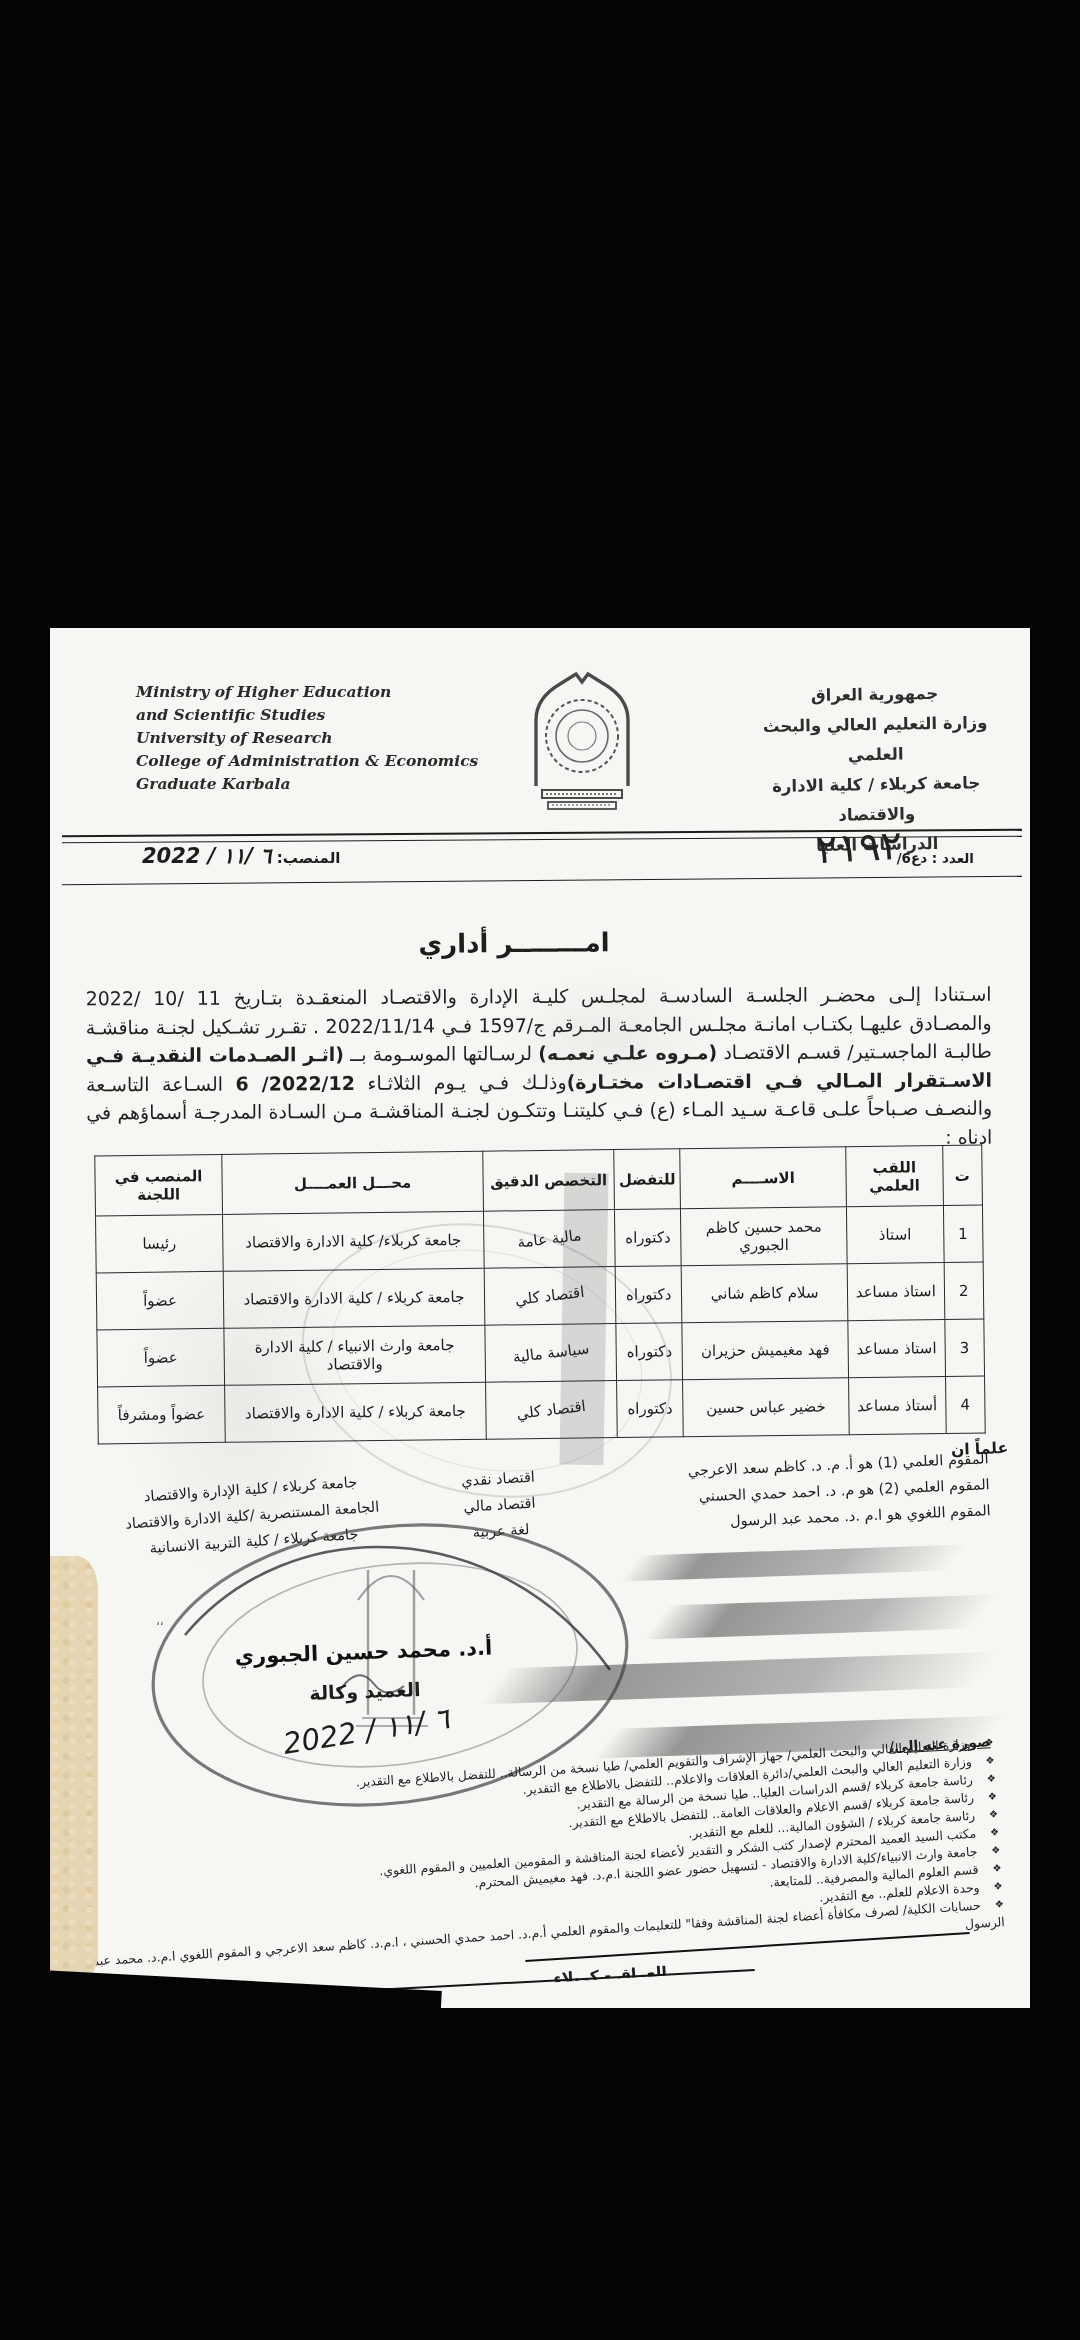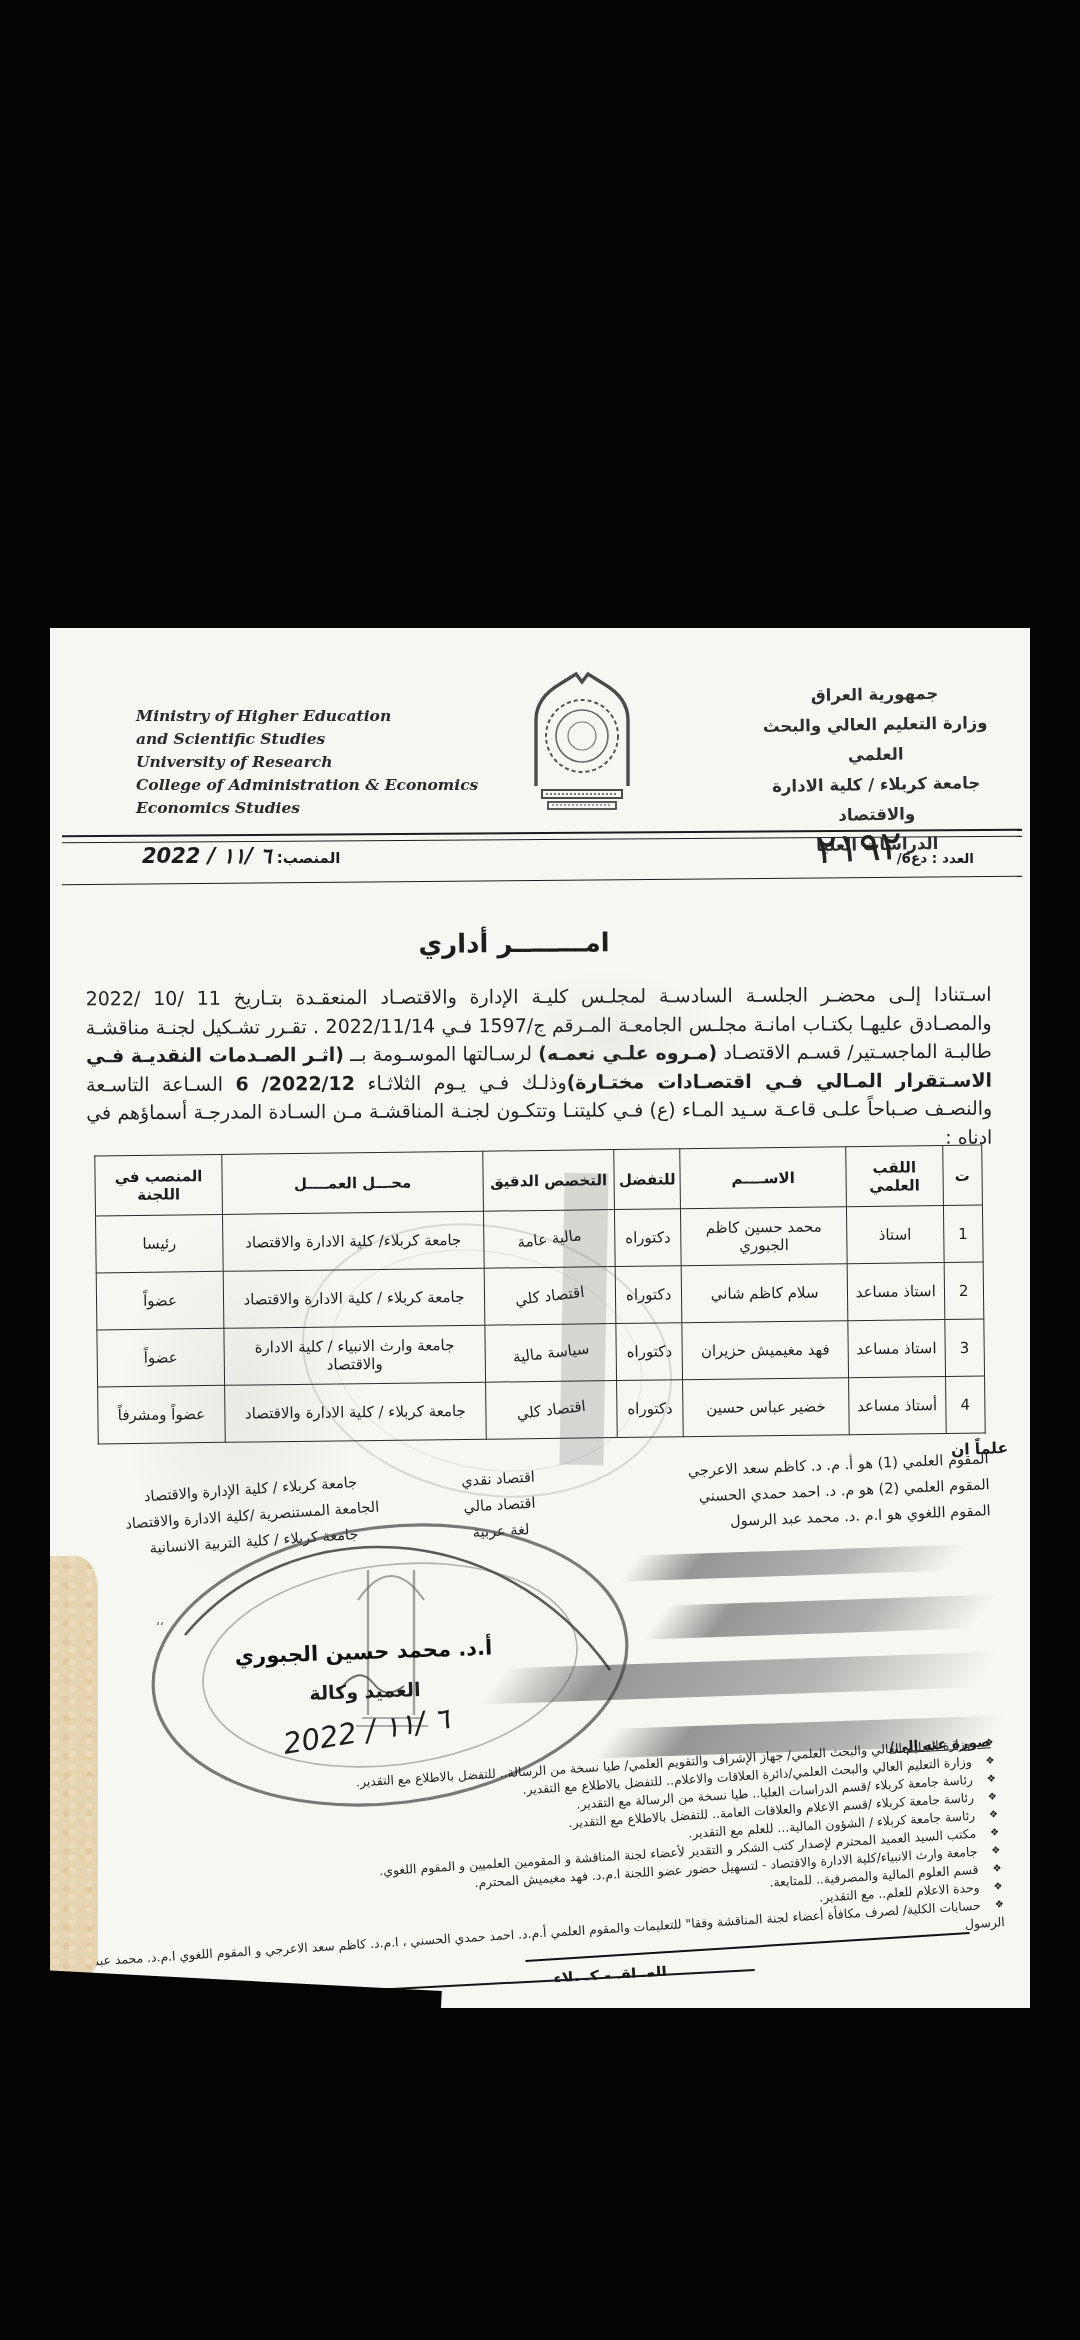--- a/index.html
+++ b/index.html
@@ -4,21 +4,21 @@
 <style>
   html,body{margin:0;padding:0;}
   body{width:1080px;height:2340px;background:#040404;position:relative;overflow:hidden;
        font-family:"DejaVu Sans",sans-serif;}
   .page{position:absolute;left:50px;top:628px;width:980px;height:1380px;
         background:linear-gradient(160deg,#f8f8f5 0%,#f3f3ef 55%,#ededе8 100%);
         background-color:#f6f6f2;overflow:hidden;direction:rtl;color:#1d1d1d;}
   
   .lh-en{position:absolute;left:86px;top:52px;width:420px;direction:ltr;text-align:left;
          font-family:"DejaVu Serif",serif;font-style:italic;font-weight:bold;
-         font-size:15.5px;line-height:23px;color:#2a2a2a;margin-top:24px;}
+         font-size:15.5px;line-height:23px;color:#2a2a2a;}
   .emblem{position:absolute;left:474px;top:40px;width:116px;height:152px;}
   .lh-ar{position:absolute;left:700px;top:52px;width:252px;text-align:center;
          font-weight:bold;font-size:16.5px;line-height:30px;color:#2e2e2e;
          transform:rotate(-1deg);}
   .rule-top{position:absolute;left:12px;right:8px;top:204px;height:5px;
             border-top:2px solid #1c1c1c;border-bottom:1.4px solid #1c1c1c;transform:rotate(-0.4deg);}
   .rule-mid{position:absolute;left:12px;right:8px;top:252px;border-top:1.6px solid #1c1c1c;transform:rotate(-0.5deg);}
   .ref-number-label{position:absolute;right:56px;top:222px;font-size:13.5px;font-weight:bold;}
   .ref-number-value{position:absolute;right:128px;top:196px;font-size:40px;
                     transform:rotate(-3deg);letter-spacing:4px;color:#222;}
@@ -92,21 +92,21 @@
 </head>
 <body>
 
 <div class="page">
 
   <div class="lh-en">
       <div class="lh-en-line">Ministry of Higher Education</div>
       <div class="lh-en-line">and Scientific Studies</div>
       <div class="lh-en-line">University of Research</div>
       <div class="lh-en-line">College of Administration &amp; Economics</div>
-      <div class="lh-en-line">Economics Studies</div>
+      <div class="lh-en-line">Graduate Karbala</div>
     </div>
 
   <div class="emblem">
     <svg width="116" height="152" viewBox="0 0 116 152">
       <path d="M12 118 L12 52 Q12 30 36 16 L52 6 L58 14 L64 6 L80 16 Q104 30 104 52 L104 118" fill="none" stroke="#4a4a4a" stroke-width="3.4"></path>
       <circle cx="58" cy="68" r="36" fill="none" stroke="#555" stroke-width="2" stroke-dasharray="4 3"></circle>
       <circle cx="58" cy="68" r="26" fill="none" stroke="#666" stroke-width="1.6"></circle>
       <circle cx="58" cy="68" r="14" fill="none" stroke="#777" stroke-width="1.2"></circle>
       <rect x="18" y="122" width="80" height="8" fill="none" stroke="#4a4a4a" stroke-width="2"></rect>
       <line x1="22" y1="126" x2="94" y2="126" stroke="#4a4a4a" stroke-width="1.4" stroke-dasharray="2 2"></line>

